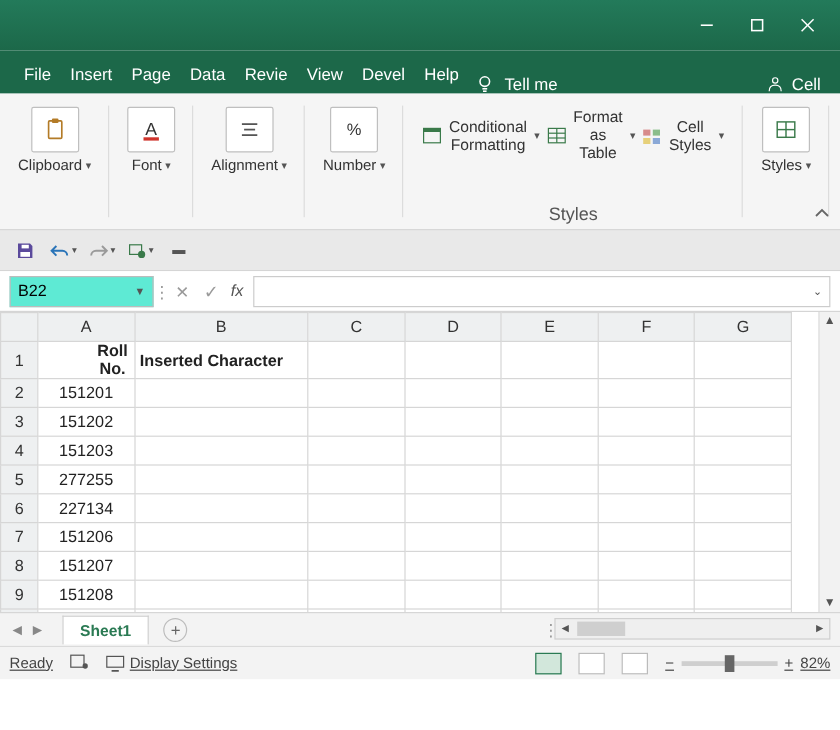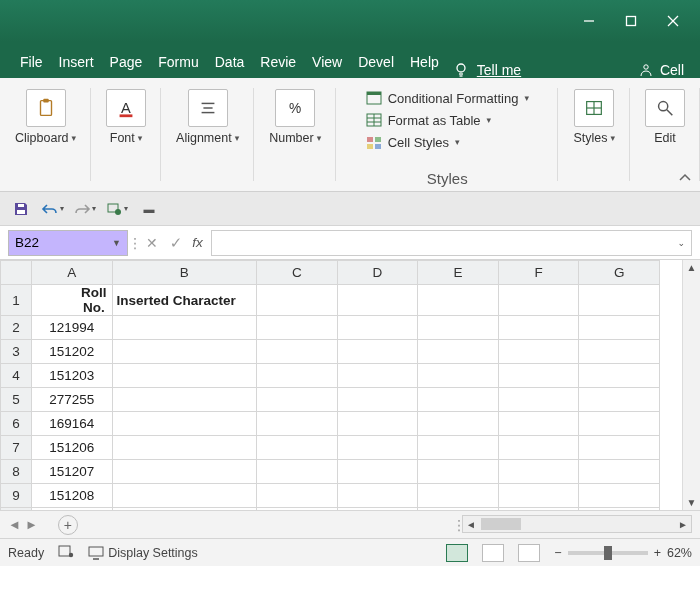--- a/index.html
+++ b/index.html
@@ -3,41 +3,41 @@
 <meta charset="utf-8">
 <style>
   * { box-sizing: border-box; margin: 0; padding: 0; font-family: "Segoe UI", Arial, sans-serif; }
   html,body { width:700px; height:608px; overflow:hidden; background:#fff; }
   .titlebar { height:42px; background:#1a6b4a; background:linear-gradient(#237a5a,#1c6849); display:flex; align-items:center; justify-content:flex-end; padding:0 6px; }
   .winbtn { width:42px; height:30px; display:flex; align-items:center; justify-content:center; color:#fff; }
   .winbtn svg { width:12px; height:12px; stroke:#fff; stroke-width:1.3; fill:none; }
   .menubar { height:36px; background:#1c6849; display:flex; align-items:flex-end; padding:0 8px 0 12px; color:#fff; font-size:14px; position:relative;}
   .tab { padding:8px 8px; height:32px; display:flex; align-items:center; cursor:pointer; }
   .tab.active { background:#fff; color:#222; border-radius:3px 3px 0 0; }
-  .bulb { margin-left:6px; display:flex; align-items:center; gap:8px;text-decoration:underline;}
+  .bulb { margin-left:6px; display:flex; align-items:center; gap:8px;}
   .share { margin-left:auto; display:flex; align-items:center; gap:6px; padding:0 8px;}
   .ribbon { height:114px; background:#f5f5f5; border-bottom:1px solid #d0d0d0; display:flex; position:relative; }
   .group { display:flex; flex-direction:column; align-items:center; justify-content:space-between; padding:6px 6px 2px 6px; position:relative;}
   .group:after { content:""; position:absolute; right:0; top:10px; bottom:10px; width:1px; background:#dcdcdc;}
   .group:last-of-type:after{display:none;}
   .glabel { font-size:15px; color:#555; padding:2px 0 2px 0;}
   .bigbtn { display:flex; flex-direction:column; align-items:center; gap:4px; padding:4px 8px; border:1px solid transparent;}
   .iconframe { width:40px; height:38px; border:1px solid #bfbfbf; display:flex; align-items:center; justify-content:center; background:#fff; border-radius:2px;}
   .iconframe svg { width:22px; height:22px; }
   .bigbtn .lbl { font-size:12.5px; color:#333; display:flex; align-items:center; gap:3px;}
   .chev { font-size:9px; color:#555;}
-  .stylesCol { display:flex; flex-direction:column; gap:6px; padding:6px 10px;text-align:center;}
+  .stylesCol { display:flex; flex-direction:row; gap:6px; padding:6px 10px;text-align:center;}
   .srow { display:flex; align-items:center; gap:6px; font-size:13px; color:#333; cursor:pointer;}
   .srow svg { width:16px; height:16px; }
   .ribbon-collapse { position:absolute; right:6px; bottom:4px; width:18px; height:18px; display:flex; align-items:center; justify-content:center;}
   .qat { height:34px; background:#e9e9e9; border-bottom:1px solid #d5d5d5; display:flex; align-items:center; padding:0 8px; gap:6px; }
   .qbtn { width:26px; height:26px; display:flex; align-items:center; justify-content:center; border-radius:2px;}
   .qbtn svg { width:16px; height:16px; }
   .namebox-row { height:34px; background:#fff; border-bottom:1px solid #d5d5d5; display:flex; align-items:center; }
-  .namebox { width:120px; height:26px; border:1px solid #bcbcbc; margin-left:8px; display:flex; align-items:center; padding:0 6px; font-size:13.5px; justify-content:space-between; background:#c4b5fd;}
+  .namebox { width:120px; height:26px; border:1px solid #bcbcbc; margin-left:8px; display:flex; align-items:center; padding:0 6px; font-size:13.5px; justify-content:space-between; background:#5eead4;}
   .nbdrop{font-size:9px;color:#555;}
   .fxctl { display:flex; align-items:center; gap:12px; margin-left:10px; color:#9a9a9a;}
   .fxlabel { font-style:italic; font-size:13.5px; color:#555; margin-left:10px;}
   .formula { flex:1; height:26px; border:1px solid #ccc; margin:0 8px; background:#fff; font-size:13px; padding:0 6px; display:flex; align-items:center; justify-content:flex-end;}
   .grid-wrap { position:relative; height:250px; background:#fff; }
   table.sheet { border-collapse:collapse; table-layout:fixed; width:660px; }
   table.sheet th, table.sheet td { border:1px solid #d6d6d6; height:24px; font-size:13.5px; color:#222; }
   table.sheet th { background:#eef0f1; font-weight:normal; color:#333; text-align:center; }
   .rowhdr { width:30px; background:#eef0f1; text-align:center; font-size:12.5px; color:#333;}
   .corner { width:30px; background:#eef0f1;}
@@ -46,21 +46,21 @@
   td.bold, th.bold { font-weight:bold;padding-left:44px;}
   .vscroll { position:absolute; right:0; top:0; bottom:0; width:18px; background:#f2f2f2; border-left:1px solid #dcdcdc; display:flex; flex-direction:column; align-items:center; justify-content:space-between; padding:2px 0;}
   .vscroll .arrow{font-size:10px;color:#555;}
   .sheet-tabs { height:28px; background:#f3f3f3; border-top:1px solid #d6d6d6; display:flex; align-items:center; font-size:13px; position:relative;}
   .sheet-tabs .navset{ display:flex; gap:4px; padding:0 8px; color:#888;}
   .tabname { background:#fff; border:1px solid #cfcfcf; border-bottom:none; padding:4px 14px; margin-left:6px; font-weight:bold; color:#2a7a53;}
   .addsheet { width:20px;height:20px; border:1px solid #bdbdbd; border-radius:10px; display:flex;align-items:center;justify-content:center; margin-left:12px; font-size:14px; color:#666;}
   .hscroll { position:absolute; right:8px; top:4px; width:230px; height:18px; background:#efefef; border:1px solid #cfcfcf; display:flex; align-items:center;}
   .hscroll .arrow{ width:16px; text-align:center; font-size:10px;color:#555;}
   .hscroll .thumb{ width:40px; height:12px; background:#cfcfcf; margin-left:2px;}
-  .status { height:28px; background:#f3f3f3; border-top:1px solid #d4d4d4; display:flex; align-items:center; font-size:12.5px; color:#444; padding:0 8px; gap:14px;}
+  .status { height:28px; background:#f3f3f3; border-top:1px solid #d4d4d4; display:flex; align-items:center; font-size:12.5px; color:#444; padding:0 8px; gap:14px;text-decoration:underline;}
   .status .spacer{flex:1;}
   .viewbtn { width:22px;height:18px;border:1px solid #bbb;background:#fff;}
   .viewbtn.active{background:#d2e7db;border-color:#2a7a53;}
   .zoom { display:flex; align-items:center; gap:6px;}
   .ztrack { width:80px;height:4px;background:#cfcfcf;position:relative;}
   .zthumb { width:8px;height:14px;background:#666;position:absolute;left:36px;top:-5px;}
   svg { overflow:visible;}
   .dots{display:inline-block;width:8px;text-align:center;color:#9a9a9a;font-size:14px;letter-spacing:-1px;}
   .colB { width:140px; }
   .colOther { width:78px; }
@@ -85,21 +85,20 @@
         <line x1="1" y1="1" x2="11" y2="11"></line>
         <line x1="11" y1="1" x2="1" y2="11"></line>
       </svg>
     </div>
 </div>
 
 <div class="menubar">
   <div class="tab">File</div>
   <div class="tab">Insert</div>
   <div class="tab">Page</div>
-  <div class="tab">Formu</div>
   <div class="tab">Data</div>
   <div class="tab">Revie</div>
   <div class="tab">View</div>
   <div class="tab">Devel</div>
   <div class="tab">Help</div>
   <div class="bulb">
     <svg width="16" height="16" viewBox="0 0 16 16">
         <circle cx="8" cy="6" r="4" fill="none" stroke="#fff" stroke-width="1.3"></circle>
         <line x1="6" y1="12" x2="10" y2="12" stroke="#fff" stroke-width="1.3"></line>
         <line x1="6.5" y1="14" x2="9.5" y2="14" stroke="#fff" stroke-width="1.3"></line>
@@ -323,21 +322,21 @@
           <td class="center bold">Roll No.</td>
           <td class="bold" style="padding-left:4px">Inserted Character</td>
           <td></td>
           <td></td>
           <td></td>
           <td></td>
           <td></td>
         </tr>
     <tr>
           <th class="rowhdr">2</th>
-          <td class="center">121994</td>
+          <td class="center">151201</td>
           <td></td>
           <td></td>
           <td></td>
           <td></td>
           <td></td>
           <td></td>
         </tr>
     <tr>
           <th class="rowhdr">3</th>
           <td class="center">151202</td>
@@ -363,21 +362,21 @@
           <td class="center">277255</td>
           <td></td>
           <td></td>
           <td></td>
           <td></td>
           <td></td>
           <td></td>
         </tr>
     <tr>
           <th class="rowhdr">6</th>
-          <td class="center">169164</td>
+          <td class="center">227134</td>
           <td></td>
           <td></td>
           <td></td>
           <td></td>
           <td></td>
           <td></td>
         </tr>
     <tr>
           <th class="rowhdr">7</th>
           <td class="center">151206</td>
@@ -424,20 +423,21 @@
     <span class="arrow">▲</span>
     <span class="arrow">▼</span>
   </div>
 </div>
 
 <div class="sheet-tabs">
   <div class="navset">
     <span>◄</span>
     <span>►</span>
   </div>
+  <div class="tabname">Sheet1</div>
   <div class="addsheet">+</div>
   <span class="dots" style="margin-left:auto;margin-right:240px">⋮</span>
   <div class="hscroll">
     <span class="arrow">◄</span>
     <div class="thumb"></div>
     <span class="arrow" style="margin-left:auto">►</span>
   </div>
 </div>
 
 <div class="status">
@@ -456,15 +456,15 @@
   <span class="spacer"></span>
   <div class="viewbtn active"></div>
   <div class="viewbtn"></div>
   <div class="viewbtn"></div>
   <div class="zoom">
     <span>−</span>
     <div class="ztrack">
         <div class="zthumb"></div>
       </div>
     <span>+</span>
-    <span>62%</span>
+    <span>82%</span>
   </div>
 </div>
 
 </body></html>

